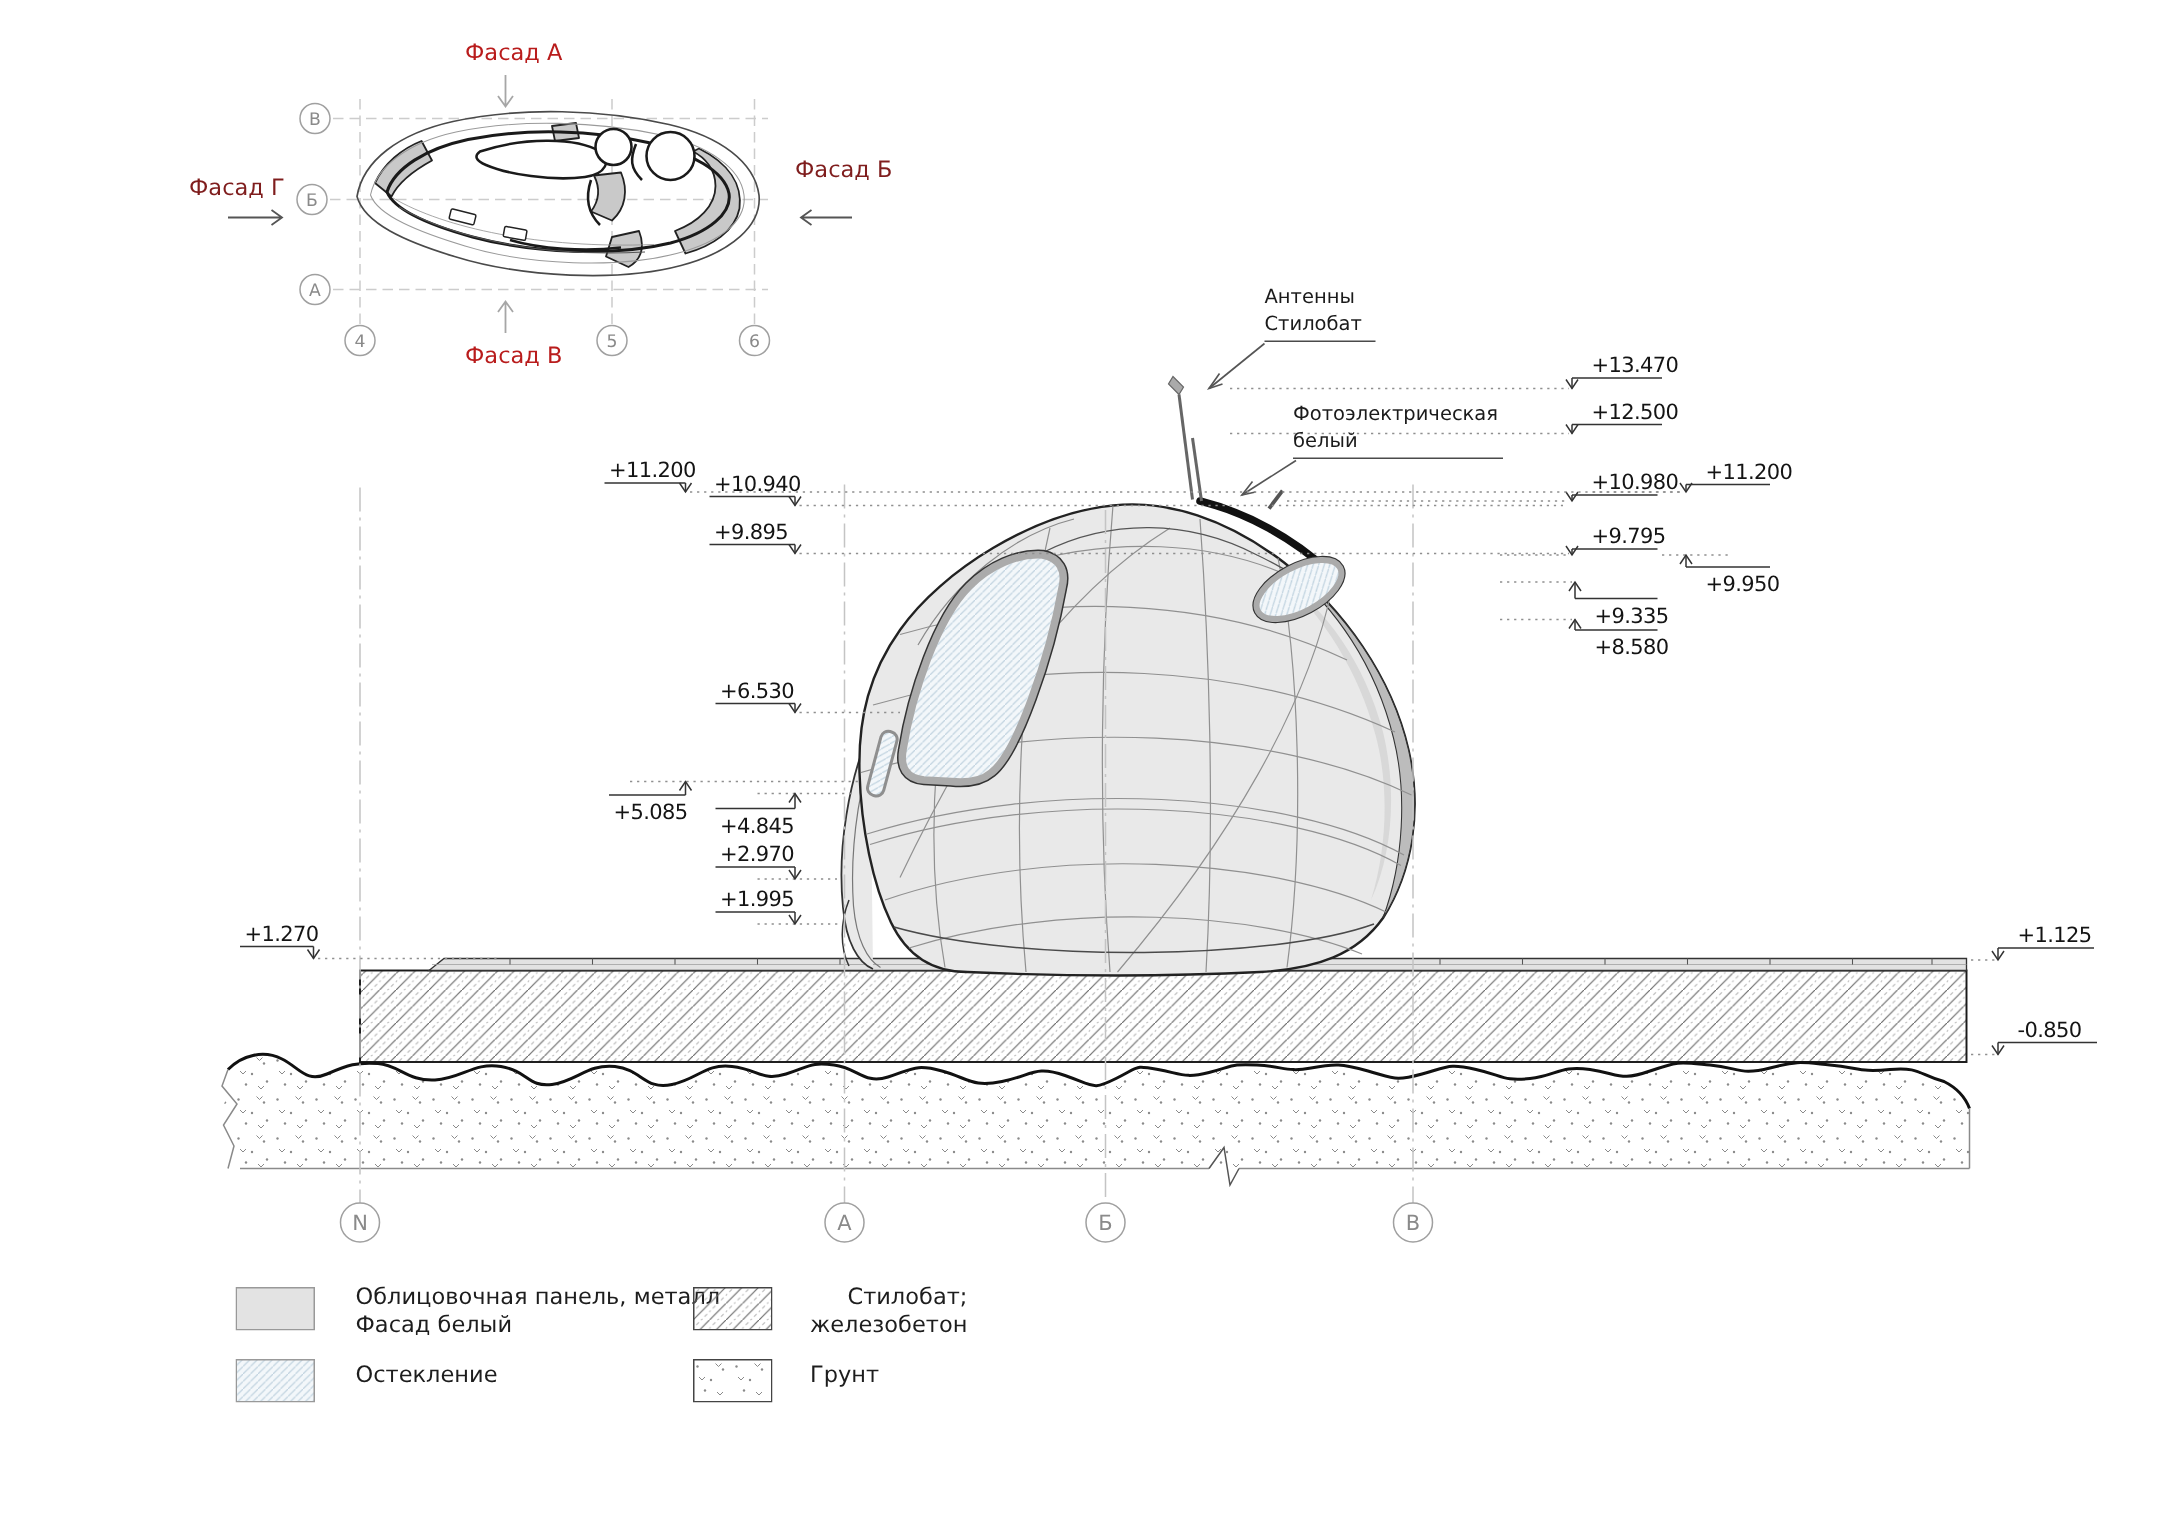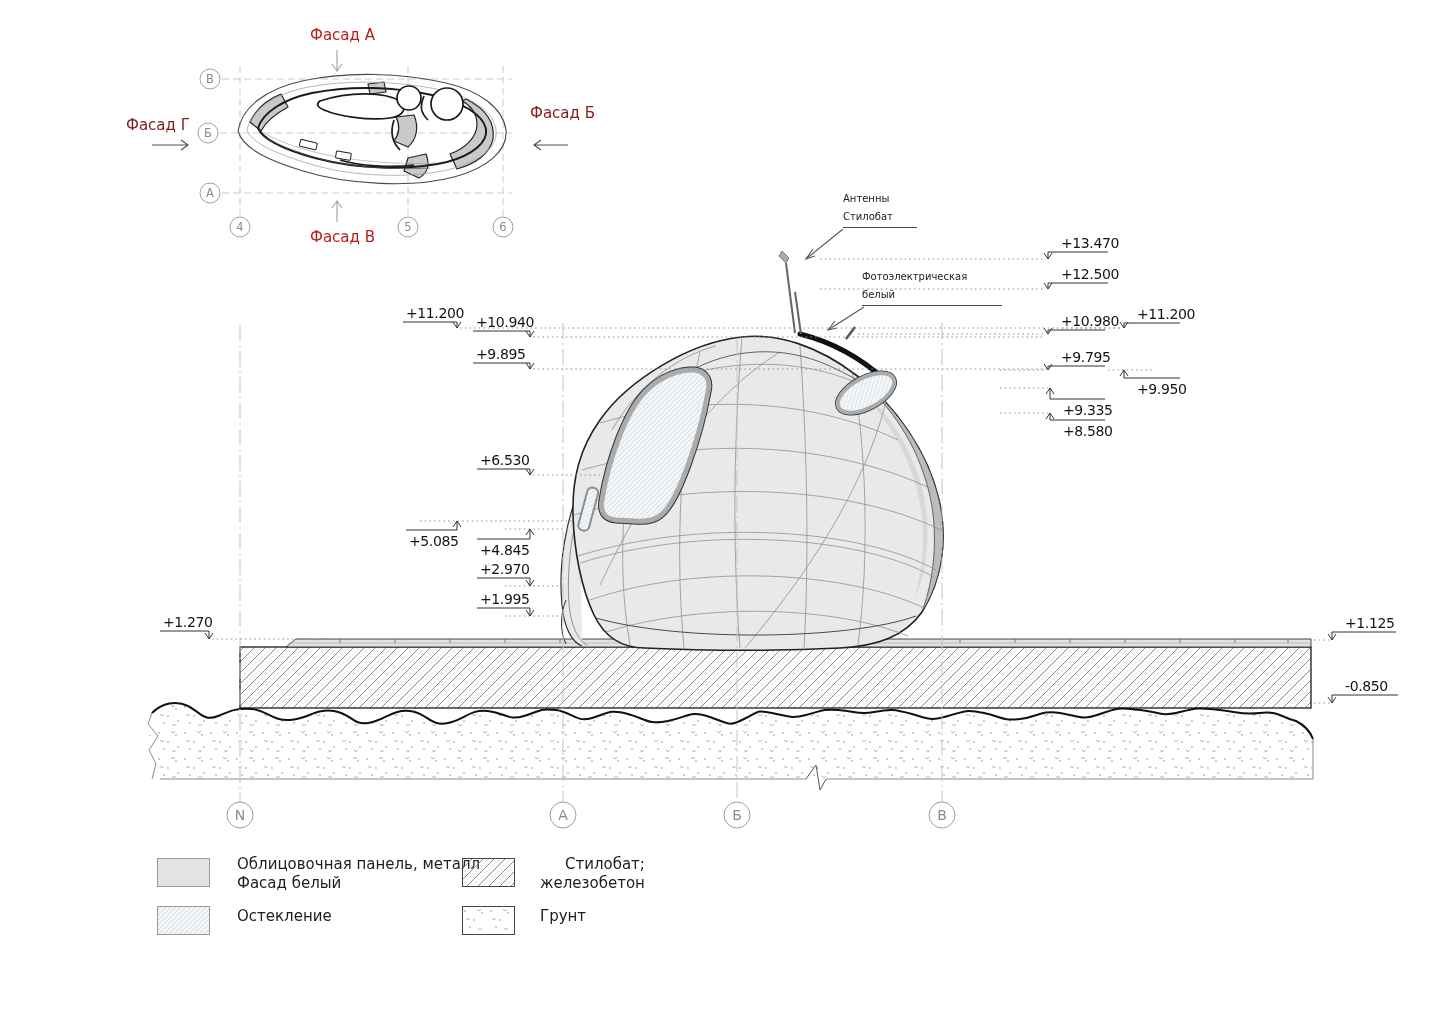--- a/index.html
+++ b/index.html
@@ -2,21 +2,21 @@
 <html><head>
 <meta charset="utf-8">
 <style>
   html,body{margin:0;padding:0;background:#fff;}
   .canvas{position:relative;width:1440px;height:1012px;background:#fff;overflow:hidden;
           font-family:"DejaVu Sans","Liberation Sans",sans-serif;}
   svg{position:absolute;left:0;top:0;}
   .lbl{position:absolute;font-size:15px;color:#1d1d1d;line-height:17px;white-space:nowrap;}
   .lbl.gray{color:#b91c1c;}
   .lbl.dark{color:#7f1d1d;}
-  .anno{position:absolute;font-size:10px;color:#1b1b1b;line-height:18px;
+  .anno{position:absolute;font-size:13px;color:#1b1b1b;line-height:18px;
         border-bottom:1px solid #4a4a4a;padding-bottom:1px;white-space:nowrap;}
   .legend-item{position:absolute;}
   .legend-label{position:absolute;font-size:15px;color:#1d1d1d;line-height:19px;white-space:nowrap;}
   .mark-text{font-size:14px;letter-spacing:-0.4px;fill:#141414;}
   .axis-text{fill:#8a8a8a;}
 </style>
 </head>
 <body>
 
 <div class="canvas">

